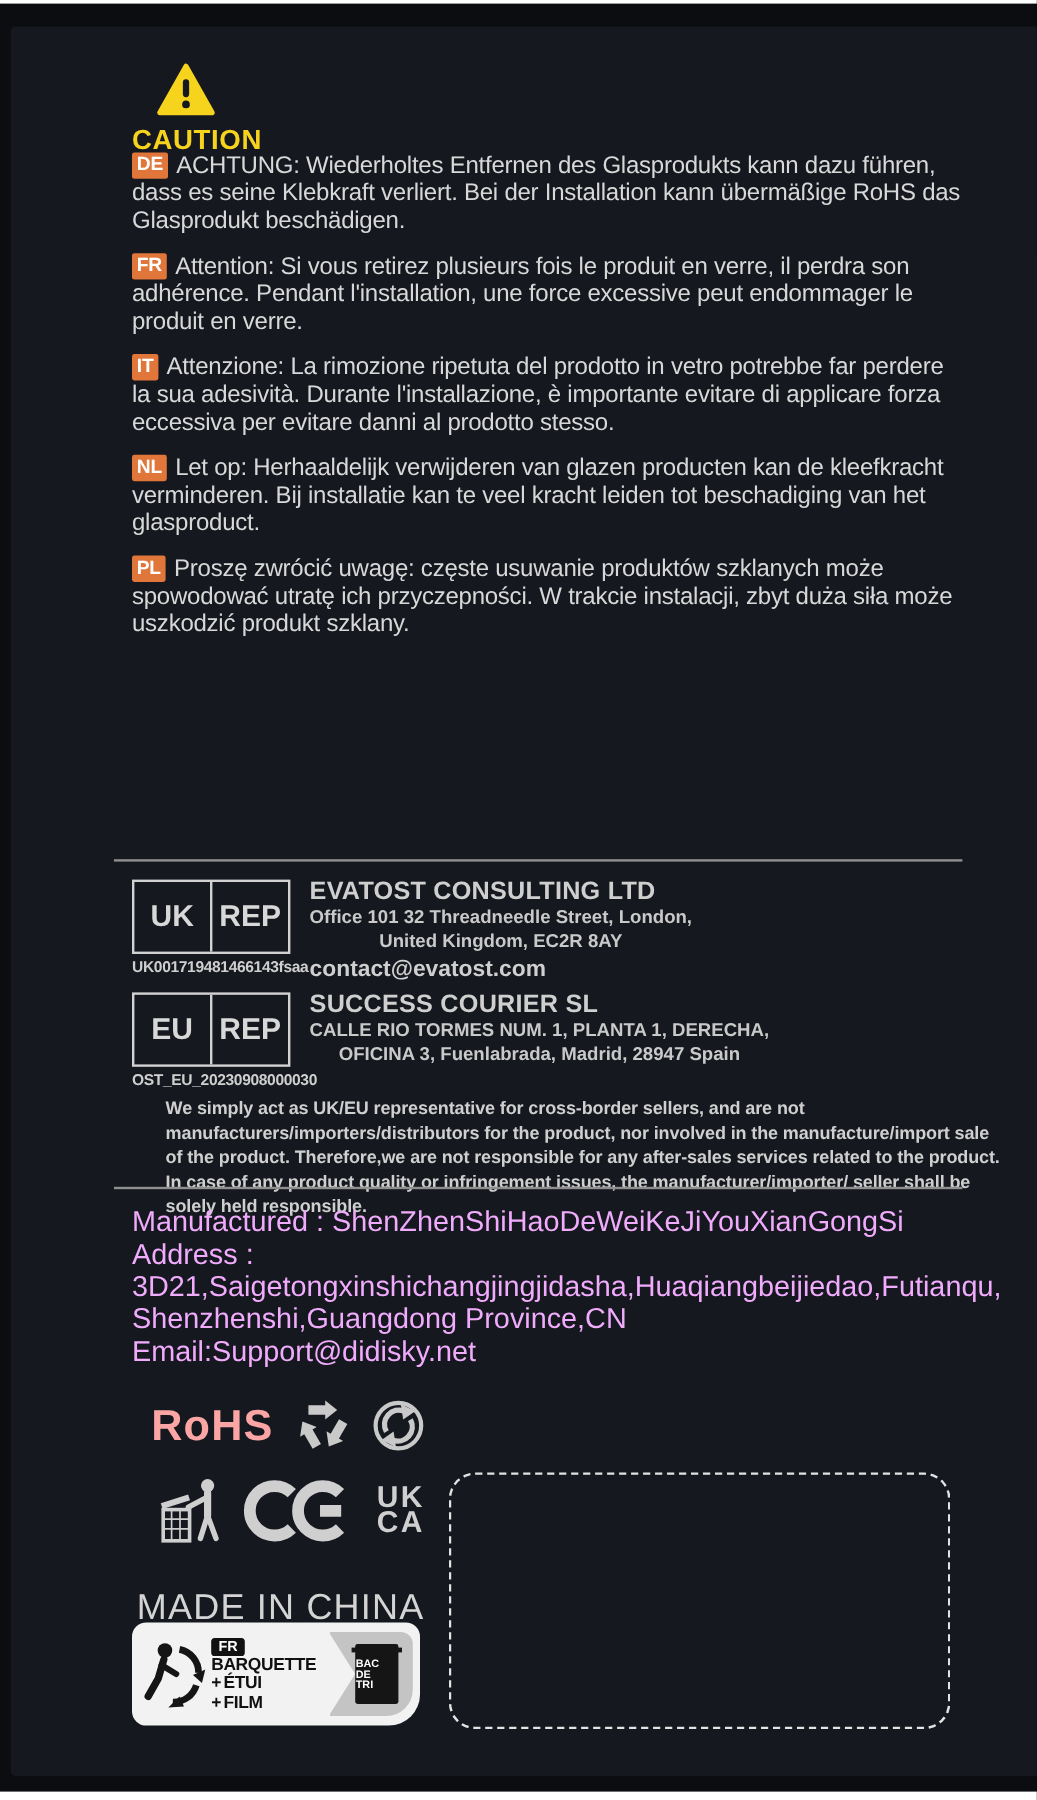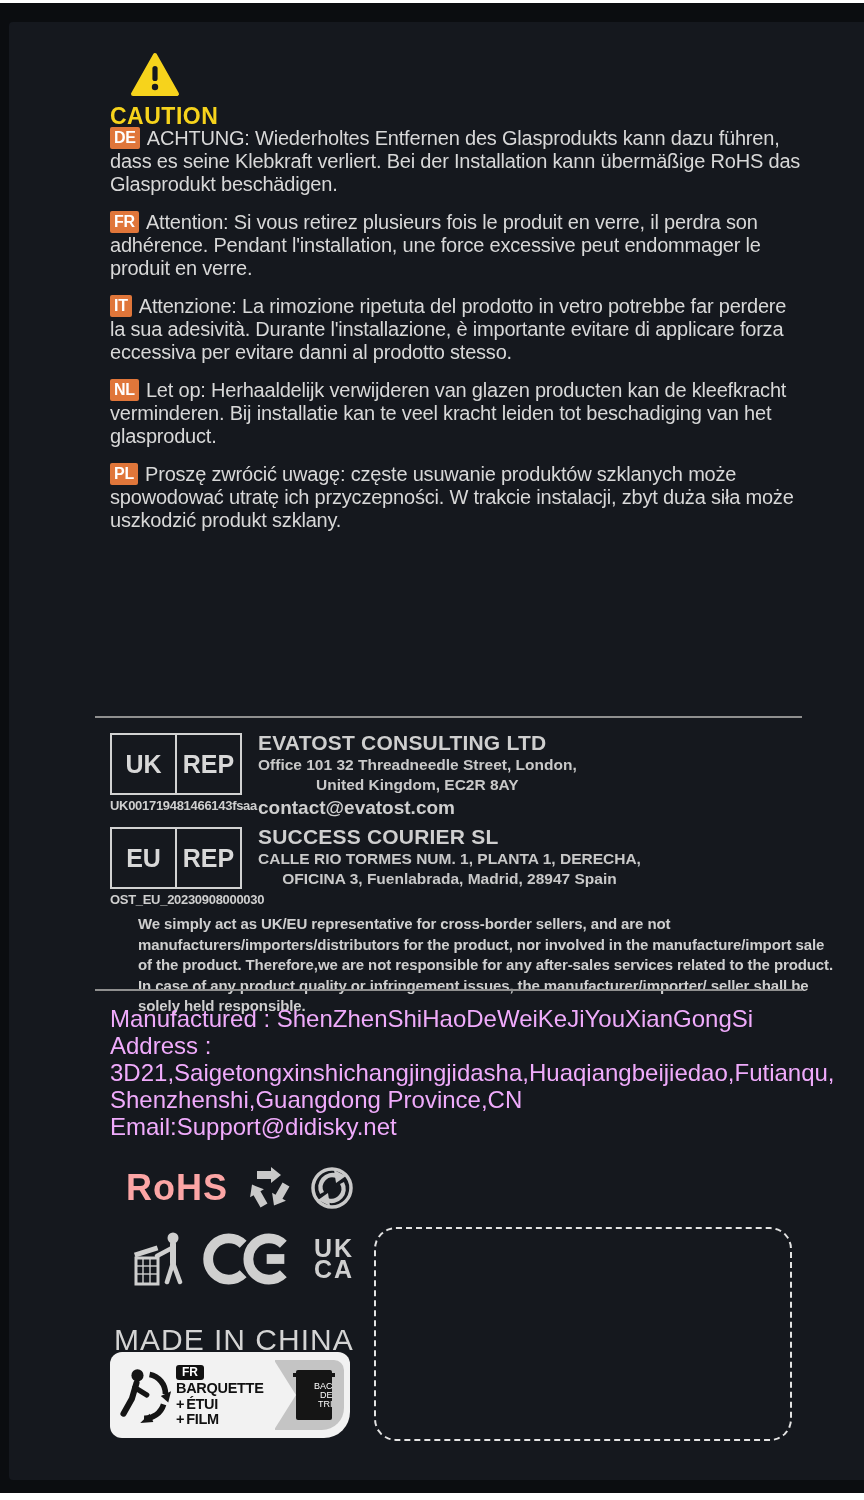--- a/index.html
+++ b/index.html
@@ -52,22 +52,22 @@
   .fr-badge{display:inline-block;background:#111;color:#fff;font-weight:700;font-size:12px;
             padding:0 6px 1px 6px;border-radius:3px;margin-bottom:1px;}
   .triman-line{font-weight:800;font-size:14.5px;line-height:15.5px;color:#111;letter-spacing:-0.3px;white-space:nowrap;}
   .triman-plus{font-weight:900;margin-right:2px;}
   .bin-zone{position:relative;width:74px;height:70px;background:#c4c4c4;border-radius:0 10px 22px 0;
             display:flex;align-items:center;justify-content:center;}
   .bin-zone::before{content:"";position:absolute;left:-1px;top:0;width:22px;height:100%;
             background:#f2f2f2;clip-path:polygon(0 0,100% 50%,0 100%);}
   .bin{position:relative;width:36px;height:50px;background:#151515;border-radius:2px;margin-left:10px;}
   .bin::before{content:"";position:absolute;left:-3px;top:3px;width:42px;height:4px;background:#151515;}
-  .bin-text{position:absolute;left:0;right:0;top:12px;text-align:right;color:#fff;
-            font-weight:400;font-size:9px;line-height:9px;letter-spacing:0;}
+  .bin-text{position:absolute;left:0;right:0;top:12px;text-align:left;color:#fff;
+            font-weight:700;font-size:9px;line-height:9px;letter-spacing:0;}
 
   .dashed-box{left:374px;top:1227px;width:414px;height:210px;border:2px dashed #e3e3e3;border-radius:22px;}
 </style>
 </head>
 <body>
 
 <div class="page">
   <div class="edge top"></div>
   <div class="panel"></div>
 

